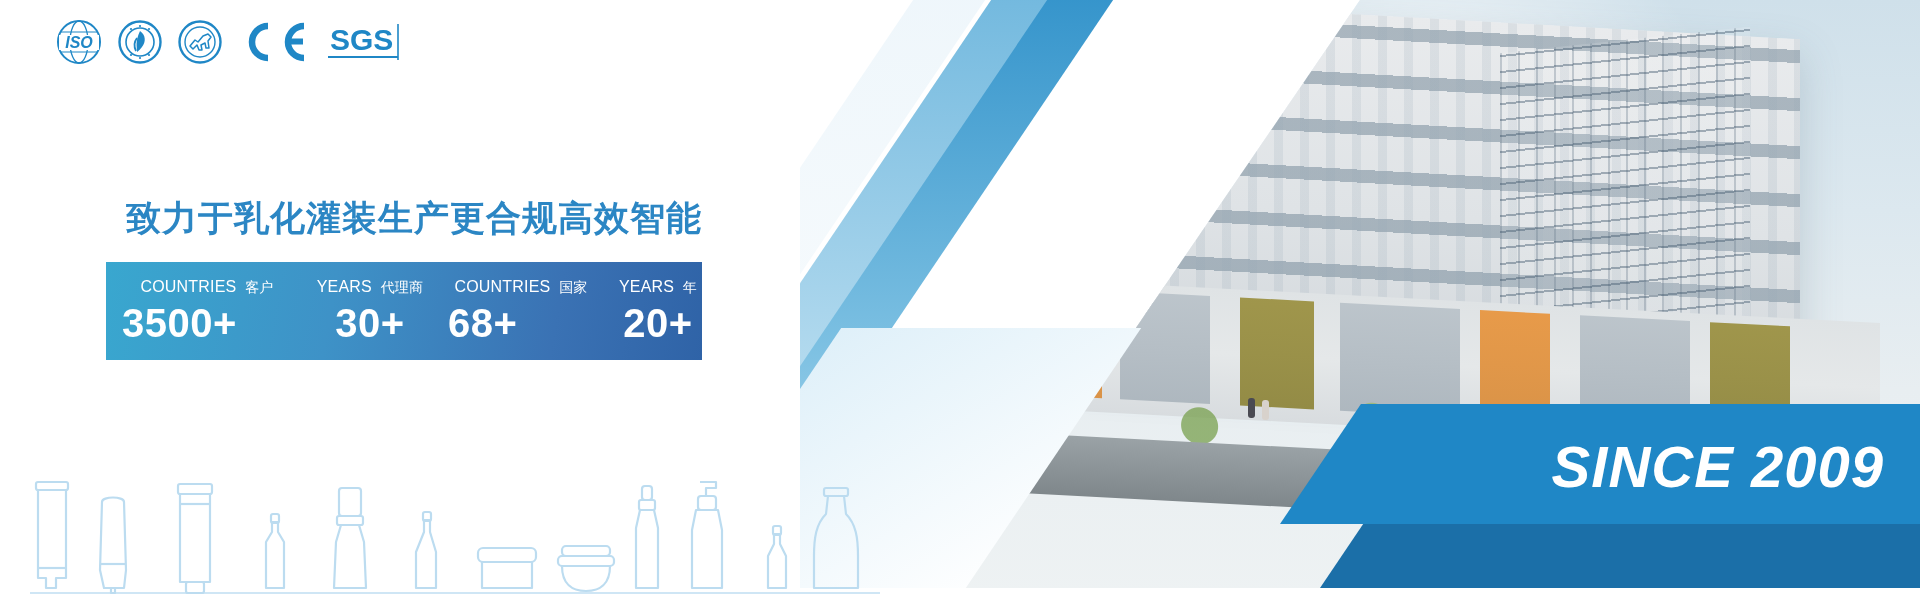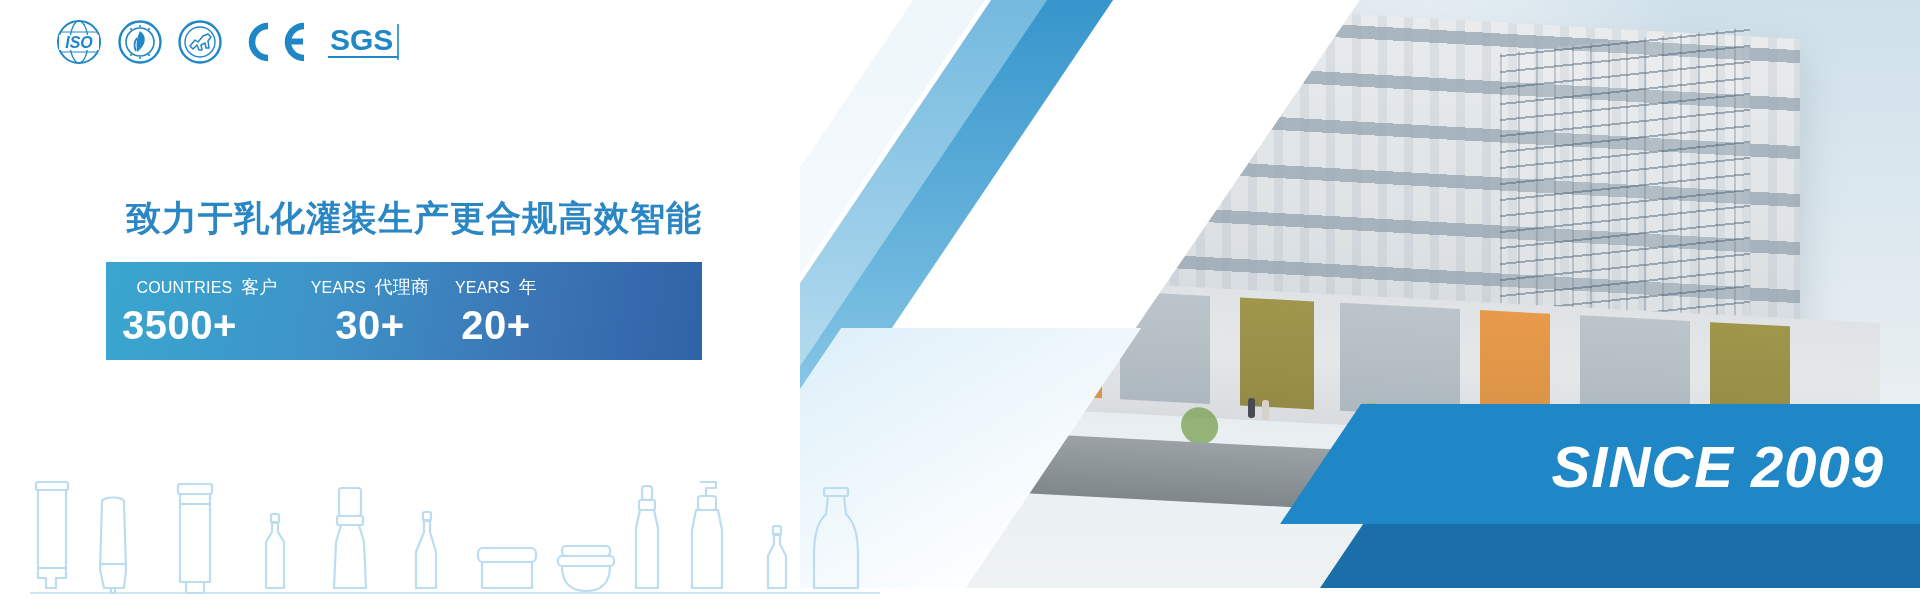--- a/index.html
+++ b/index.html
@@ -175,21 +175,21 @@
   }
   .stat {
     flex:0 0 auto; display:flex; flex-direction:column;
     justify-content:center; align-items:center;
     padding:10px 6px 12px 6px;
   }
   .stat-label {
     color:#ffffff; font-size:16px; font-weight:400;
     letter-spacing:.2px; white-space:nowrap; margin-bottom:6px;
   }
-  .stat-label .cn { font-size:18px; margin-left:4px;margin-top:48px; }
+  .stat-label .cn { font-size:14px; margin-left:4px;margin-top:48px; }
   .stat-value {
     color:#ffffff; font-size:40px; font-weight:700; letter-spacing:.5px;
     line-height:1; white-space:nowrap;
   }
   .stat-0 { width:186px; }
   .stat-1 { width:140px; }
   .stat-2 { width:162px; }
   .stat-3 { width:112px; }
   .stat-0 .stat-value,.stat-2 .stat-value { align-self:flex-start; margin-left:2px; }
   .stat-1 .stat-value { align-self:center; }
@@ -304,20 +304,27 @@
         </div>
         <div class="stat-value">3500+</div>
       </div>
       <div class="stat stat-1">
         <div class="stat-label">
           <span>YEARS</span>
           <span class="cn">代理商</span>
         </div>
         <div class="stat-value">30+</div>
       </div>
+      <div class="stat stat-2">
+        <div class="stat-label">
+          <span>COUNTRIES</span>
+          <span class="cn">国家</span>
+        </div>
+        <div class="stat-value">68+</div>
+      </div>
       <div class="stat stat-3">
         <div class="stat-label">
           <span>YEARS</span>
           <span class="cn">年</span>
         </div>
         <div class="stat-value">20+</div>
       </div>
     </div>
 
     <svg class="bottles" viewBox="0 0 900 140">

